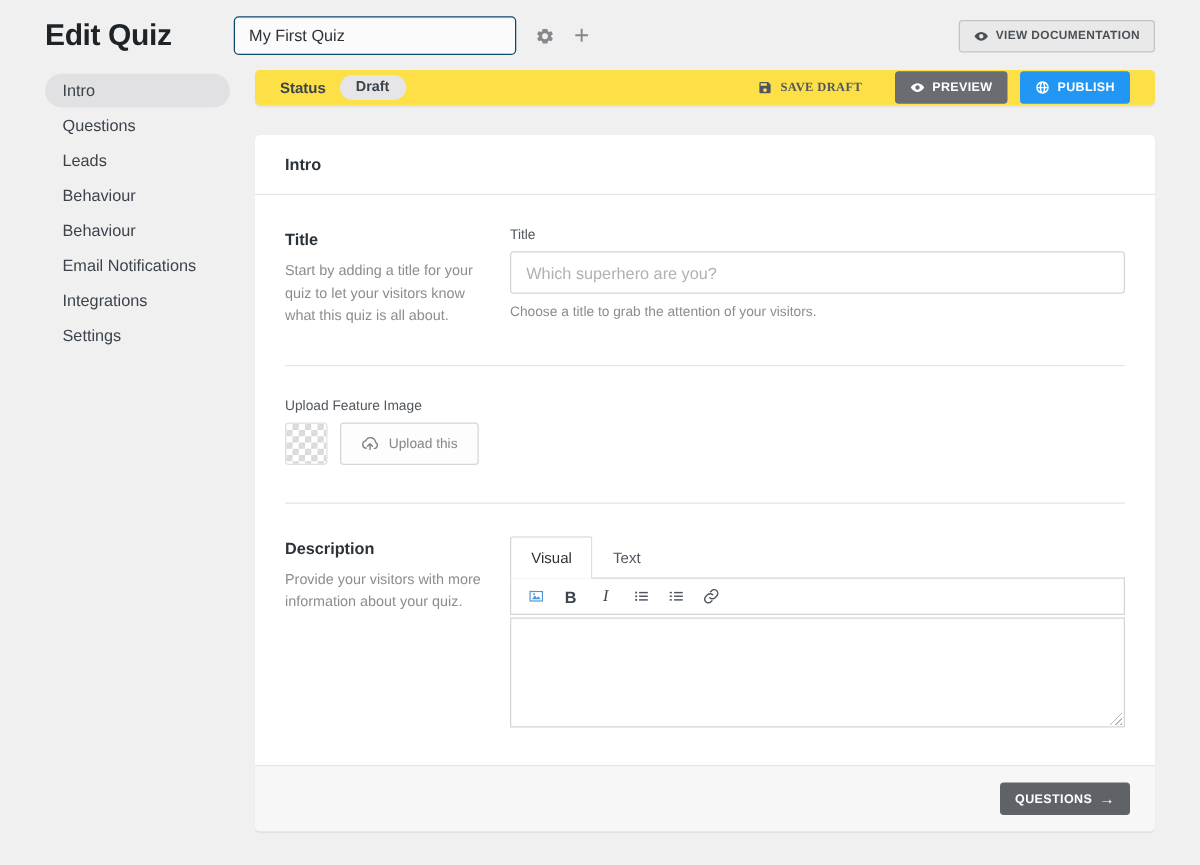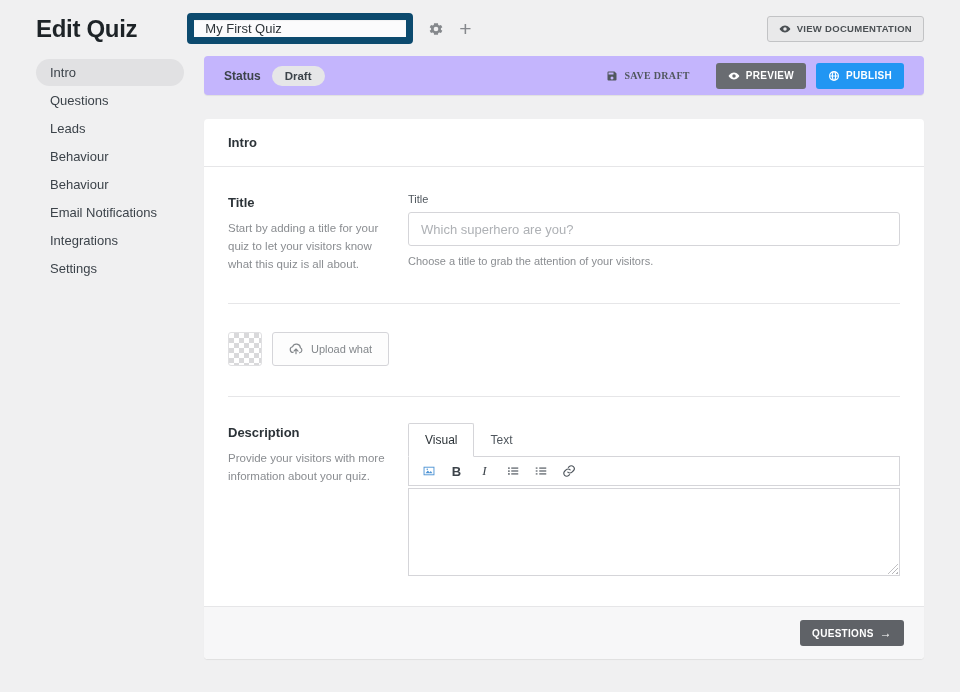--- a/index.html
+++ b/index.html
@@ -7,21 +7,21 @@
   body {
     width:960px; height:692px; overflow:hidden;
     background:#f0f0f1; color:#1d2327;
     font-family:"Liberation Sans", sans-serif;
   }
 
   
   .topbar { display:flex; align-items:center; padding:13px 36px 12px; }
   .page-title { font-size:24px; font-weight:700; margin:0 50px 0 0; letter-spacing:-0.3px; }
   .quiz-title-input {
-    width:226px; height:31px; border:7px solid #0c4a6e; border-radius:4px;
+    width:226px; height:31px; border:1px solid #0c4a6e; border-radius:4px;
     padding:0 11px; font-size:13px; color:#2c3338; background:#fbfbfc;
     font-family:inherit; box-shadow: inset 0 1px 1px rgba(0,0,0,0.04);
   }
   .icon-btn { margin-left:15px; color:#85888c; display:flex; align-items:center; cursor:pointer; background:none; border:none; padding:0; }
   .plus-glyph { font-size:21px; line-height:1; color:#85888c; font-weight:400; }
   .spacer { flex:1; }
   .doc-btn {
     display:flex; align-items:center; gap:6px;
     background:#e9e9ea; border:1px solid #c2c3c5; border-radius:3px;
     padding:6px 11px; font-size:9.5px; font-weight:700; letter-spacing:0.3px;
@@ -30,22 +30,22 @@
 
   
   .layout { display:flex; padding:0 36px; align-items:flex-start; gap:20px; }
   .sidebar { width:148px; flex:none; padding-top:3px; }
   .side-item { font-size:13px; color:#3c434a; padding:6px 14px; border-radius:14px; margin-bottom:1px; cursor:pointer; }
   .side-item.active { background:#e1e1e3; }
   .content { flex:1; min-width:0; }
 
   
   .status-card {
-    background:#c4b5fd; border-radius:4px; box-shadow:0 1px 1px rgba(0,0,0,0.07);
-    display:flex; align-items:center; padding:0 20px; height:39px; margin-bottom:24px;
+    background:#fde047; border-radius:4px; box-shadow:0 1px 1px rgba(0,0,0,0.07);
+    display:flex; align-items:center; padding:0 20px; height:28px; margin-bottom:24px;
   }
   .status-label { font-size:12px; font-weight:700; color:#3c434a; margin-right:11px; }
   .status-pill { background:#e6e6e8; border-radius:11px; padding:4px 13px; font-size:11.5px; color:#3c434a;font-weight:bold; }
   .sd-btn {
     display:flex; align-items:center; gap:6px; background:none; border:none;
     color:#50575e; font-size:10px; font-weight:700; letter-spacing:0.3px;
     margin-right:20px; cursor:pointer; font-family:Liberation Serif, serif;
   }
   .btn {
     display:flex; align-items:center; gap:6px; border:none; border-radius:3px;
@@ -209,30 +209,31 @@
             </div>
             <div class="sec-right">
               <label class="field-label">Title</label>
               <input class="text-input" type="text" placeholder="Which superhero are you?" style="">
               <div class="helper">Choose a title to grab the attention of your visitors.</div>
             </div>
           </section>
 
           <section class="section">
             <div class="sec-right">
+              <label class="field-label">Upload Feature Image</label>
               <div class="upload-row">
                 <div class="thumb"></div>
                 <button class="upload-btn">
                   <span>
                     <svg width="14" height="14" viewBox="0 0 24 24" fill="none" stroke="currentColor" stroke-width="2" stroke-linecap="round" stroke-linejoin="round">
                         <path d="M7 18a5 5 0 0 1-.9-9.9A7 7 0 0 1 19.6 10 4.5 4.5 0 0 1 18 18.5"></path>
                         <path d="M12 12v8M8.5 15.5 12 12l3.5 3.5"></path>
                       </svg>
                   </span>
-                  <span>Upload what</span>
+                  <span>Upload this</span>
                 </button>
               </div>
             </div>
           </section>
 
           <section class="section last">
             <div class="sec-left">
               <h3>Description</h3>
               <p>Provide your visitors with more information about your quiz.</p>
             </div>

